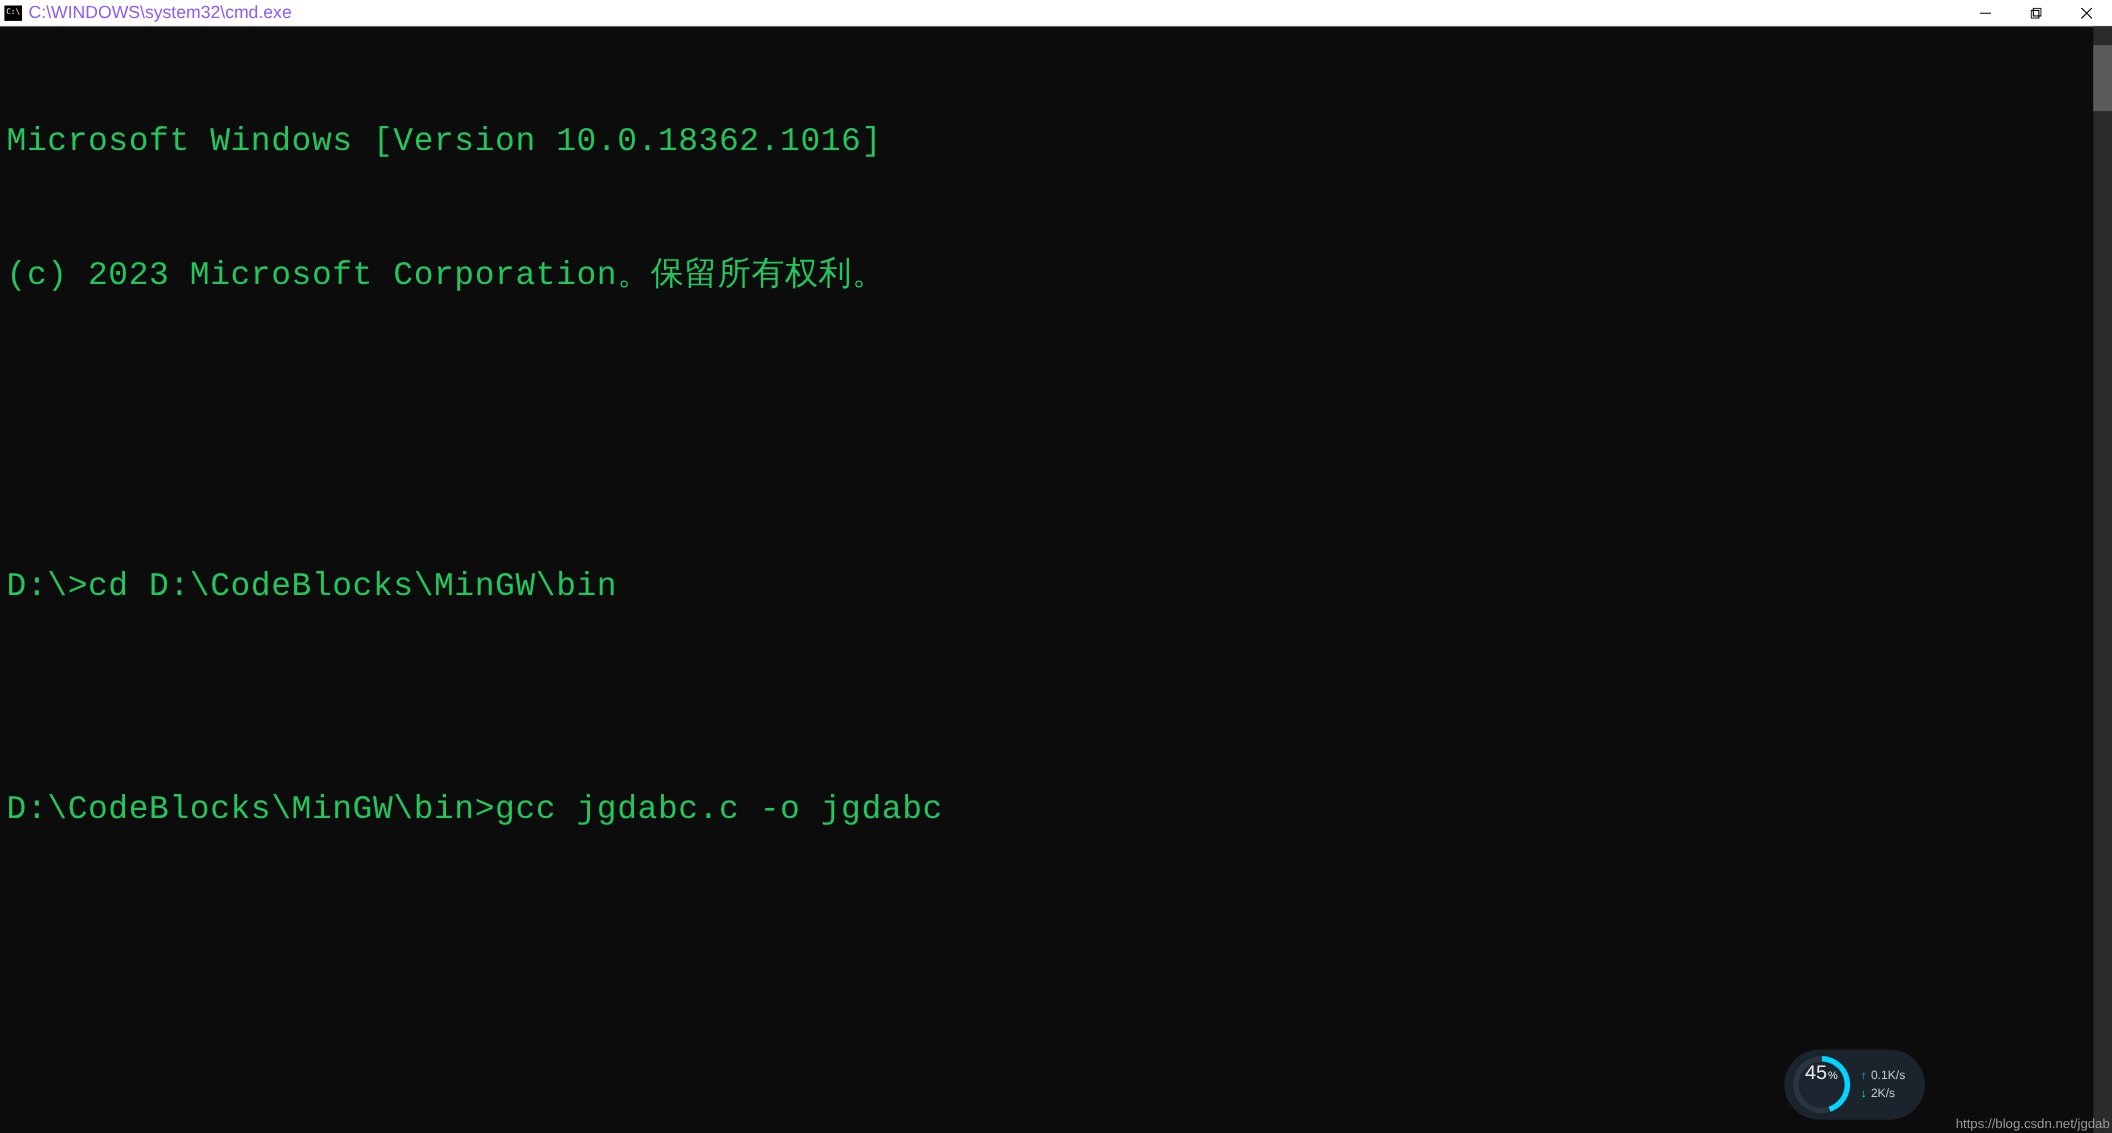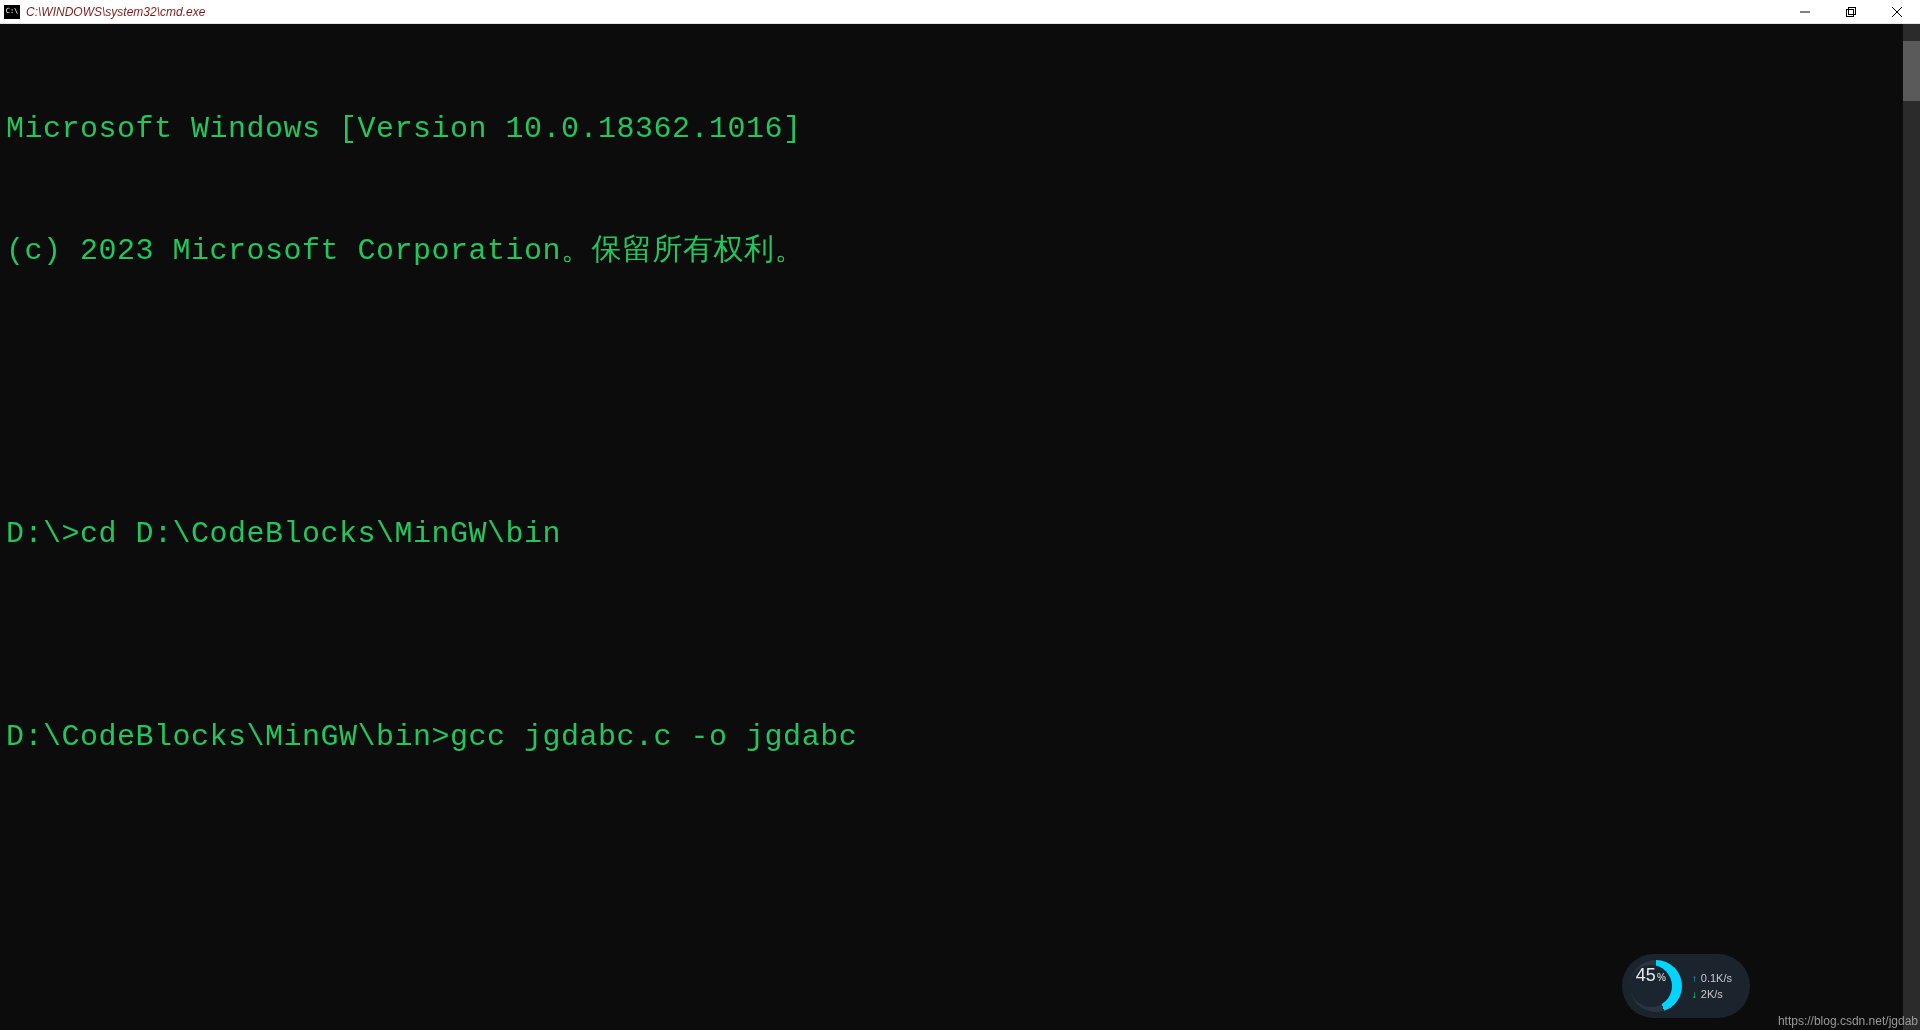--- a/index.html
+++ b/index.html
@@ -39,23 +39,22 @@
       justify-content: center;
     }
     .cmd-icon::after {
       content: "C:\\";
       color: #fff;
       font-size: 7px;
       font-family: Consolas, monospace;
       line-height: 1;
     }
     .title-text {
-      font-size: 12px;
-      color: #7f1d1d;
-      font-style: italic;
+      font-size: 16px;
+      color: #8b5cf6;
     }
     .window-controls {
       display: flex;
       height: 100%;
     }
     .win-btn {
       width: 46px;
       height: 100%;
       display: flex;
       align-items: center;
@@ -109,20 +108,21 @@
       border-radius: 32px;
       padding: 6px 18px 6px 8px;
     }
     .perf-circle {
       width: 52px;
       height: 52px;
       border-radius: 50%;
       background: conic-gradient(#00d4ff 0deg 162deg, #2a3540 162deg 360deg);
       display: flex;
       align-items: center;
+      justify-content: center;
       position: relative;
     }
     .perf-circle-inner {
       width: 42px;
       height: 42px;
       border-radius: 50%;
       background: #1a2530;
       display: flex;
       align-items: baseline;
       justify-content: center;

